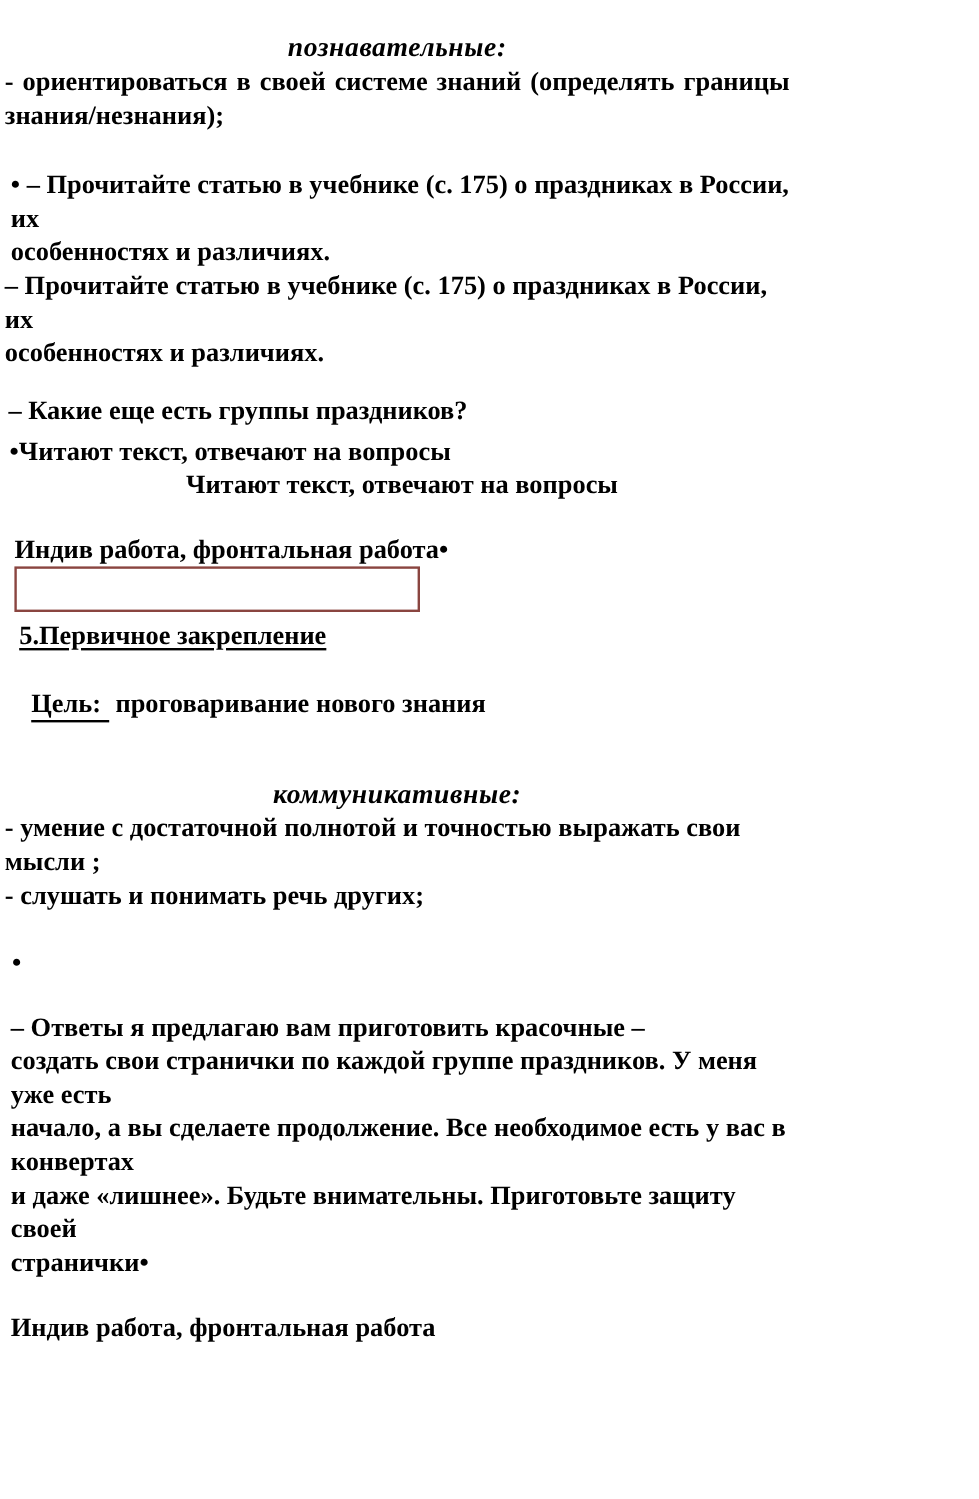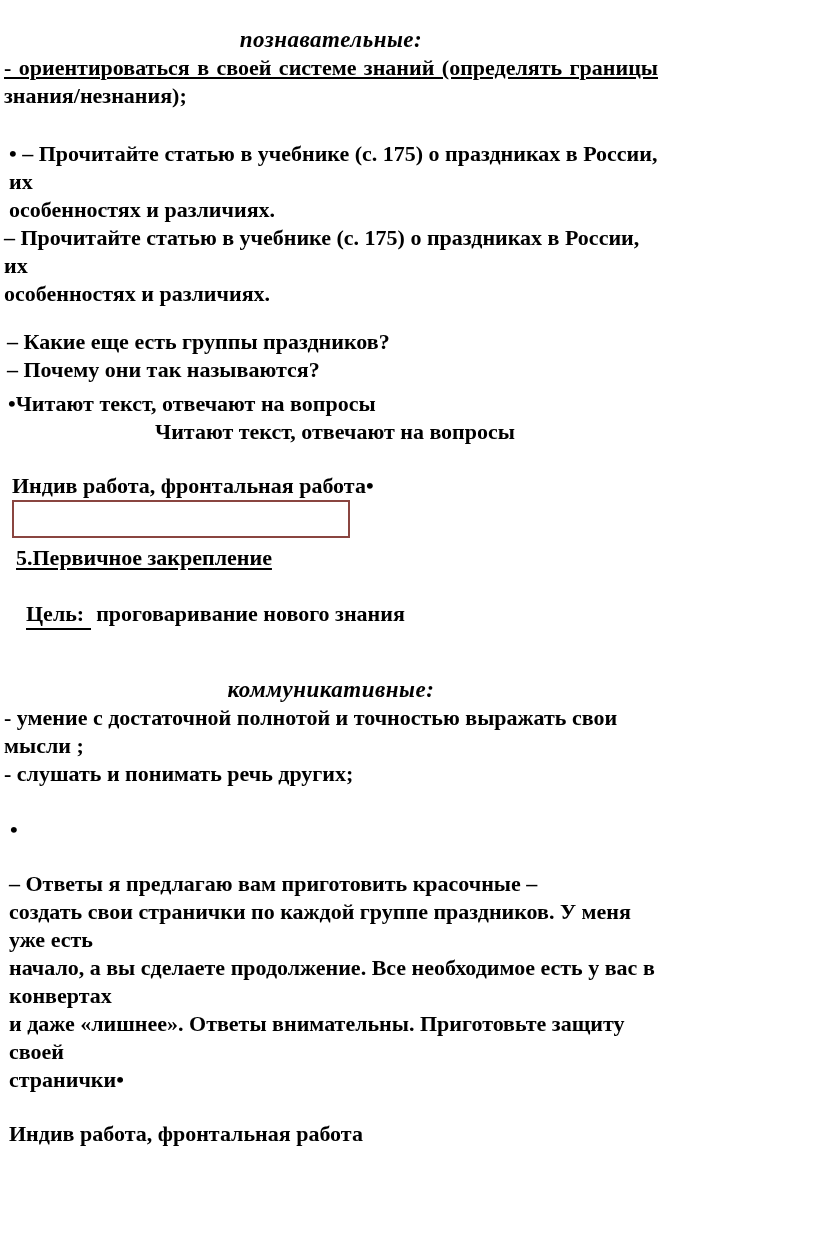--- a/index.html
+++ b/index.html
@@ -23,21 +23,20 @@
   .fancy-heading {
     text-align: center;
     font-style: italic;
     font-size: 23px;
     letter-spacing: 0.5px;
   }
   .force-justify {
     text-align: justify;
     text-align-last: justify;
     white-space: normal;
-    text-decoration: underline;
   }
   .instr1 { margin-top: 30px; padding-left: 5px; }
   .q1 { margin-top: 20px; padding-left: 3px; }
   .q2 { padding-left: 3px; }
   .pupils1 { margin-top: 6px; padding-left: 4px; }
   .pupils2 { padding-left: 8px; text-align: center; }
   .workform1 { margin-top: 26px; padding-left: 8px; }
   .shape-box {
     width: 338px;
     height: 38px;
@@ -81,21 +80,20 @@
     <div class="line">особенностях и различиях.</div>
   </div>
 
   <div>
     <div class="line">– Прочитайте статью в учебнике (с. 175) о праздниках в России, их</div>
     <div class="line">особенностях и различиях.</div>
   </div>
 
   <div class="line q1">– Какие еще есть группы праздников?</div>
 
-  <div class="line q2">– Почему они так называются?</div>
 
   <div class="line pupils1">•Читают текст, отвечают на вопросы</div>
 
   <div class="line pupils2">Читают текст, отвечают на вопросы</div>
 
   <div class="line workform1">Индив работа, фронтальная работа•</div>
 
   <div class="shape-box"></div>
 
   <div class="line stage-heading">5.Первичное закрепление</div>
@@ -109,19 +107,19 @@
   <div class="line">- умение с достаточной полнотой и точностью выражать свои мысли ;</div>
 
   <div class="line">- слушать и понимать речь других;</div>
 
   <div class="line bullet-alone">•</div>
 
   <div class="task">
     <div class="line">– Ответы я предлагаю вам приготовить красочные –</div>
     <div class="line">создать свои странички по каждой группе праздников. У меня уже есть</div>
     <div class="line">начало, а вы сделаете продолжение. Все необходимое есть у вас в конвертах</div>
-    <div class="line">и даже «лишнее». Ответы внимательны. Приготовьте защиту своей</div>
+    <div class="line">и даже «лишнее». Будьте внимательны. Приготовьте защиту своей</div>
     <div class="line">странички•</div>
   </div>
 
   <div class="line workform2">Индив работа, фронтальная работа</div>
 
 </div>
 
 </body></html>

